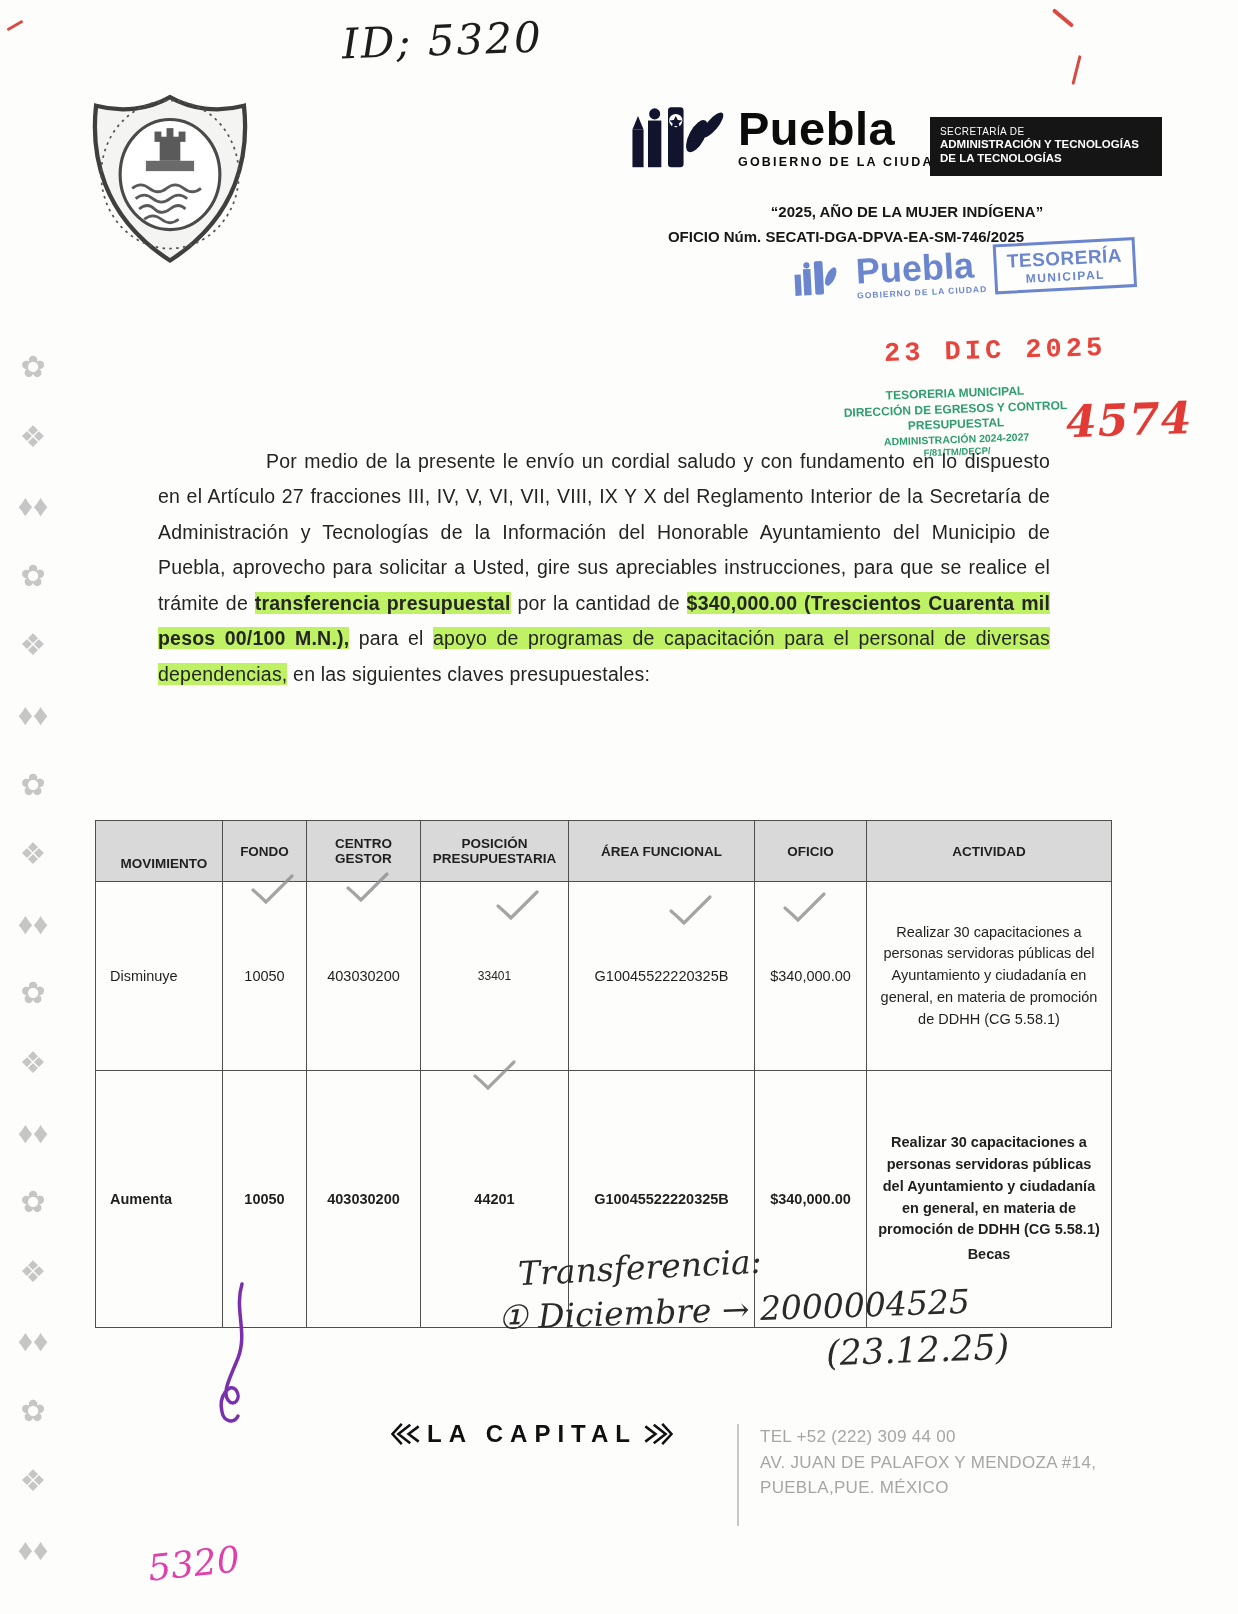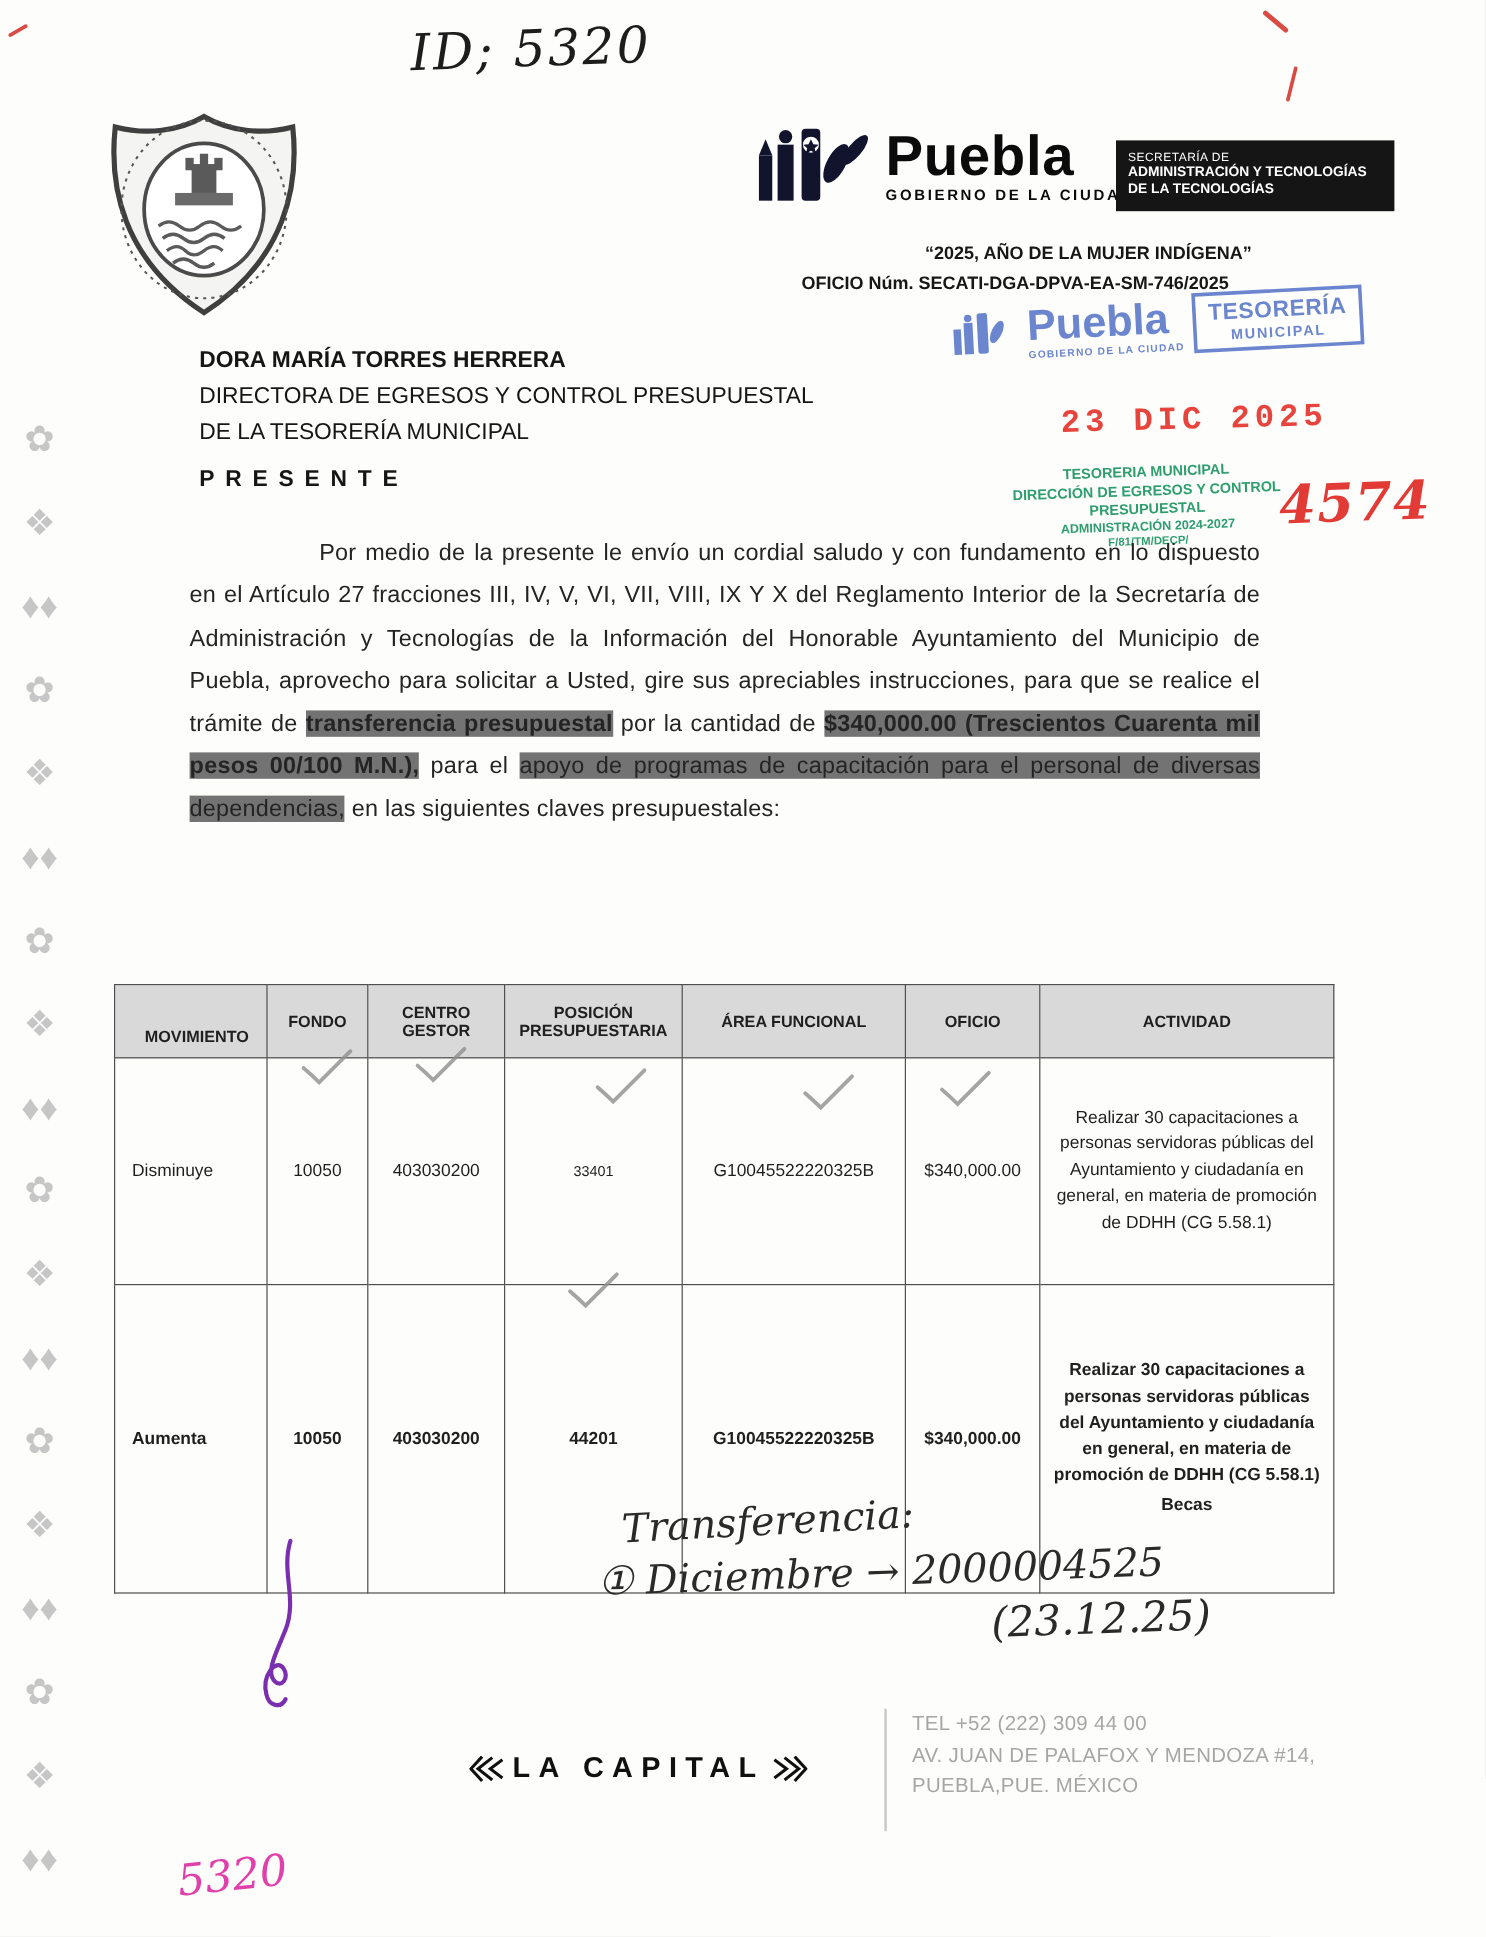--- a/index.html
+++ b/index.html
@@ -60,21 +60,21 @@
     font-size:44px;font-weight:700;color:#e23b35;transform:rotate(-2deg);letter-spacing:1px;}
 
   
   .recipient{position:absolute;left:166px;top:286px;font-size:19px;line-height:1.58;color:#161616;}
   .r-name{font-weight:700;}
   .r-pres{font-weight:700;letter-spacing:9px;margin-top:9px;}
 
   
   .body-par{position:absolute;left:158px;top:444px;width:892px;margin:0;font-size:19.5px;
     line-height:1.82;text-align:justify;text-indent:108px;color:#242424;letter-spacing:.2px;}
-  .hl{background:#737373;}
+  .hl{background:#bef264;}
   .b{font-weight:700;}
 
   
   .btable{position:absolute;left:95px;top:820px;width:1016px;border-collapse:collapse;
     table-layout:fixed;color:#1f1f1f;}
   .btable th,.btable td{border:1.6px solid #4f4f4f;}
   .btable th{background:#d9d9d9;font-size:13.5px;font-weight:700;height:50px;text-align:center;padding:4px 6px;}
   .btable th.h-first{text-align:center;vertical-align:bottom;padding:0 0 10px 10px;}
   .btable td{text-align:center;font-size:14.5px;padding:18px 8px;vertical-align:middle;}
   .btable tr.r1 td{height:148px;}
@@ -83,21 +83,21 @@
   .btable td.small{font-size:12px;}
   .btable td.act{font-size:14.5px;line-height:1.5;padding:20px 10px;}
   .becas{margin-top:3px;font-weight:700;}
 
   .check{position:absolute;opacity:.8;}
 
   
   .signature{position:absolute;left:198px;top:1280px;}
 
   
-  .f-logo{position:absolute;left:382px;top:1460px;width:300px;text-align:center;color:#101010;}
+  .f-logo{position:absolute;left:382px;top:1420px;width:300px;text-align:center;color:#101010;}
   .f-top{display:flex;align-items:center;justify-content:center;gap:6px;font-size:24px;
     font-weight:700;letter-spacing:7px;}
   .f-bottom{font-size:41px;font-weight:800;letter-spacing:2px;margin-top:-2px;}
   .wing{display:inline-flex;}
   .wing-left{transform:scaleX(-1);}
   .f-divider{position:absolute;left:737px;top:1424px;height:102px;border-left:2.5px solid #c7c7c7;}
   .f-text{position:absolute;left:760px;top:1424px;font-size:17px;color:#a6a6a6;line-height:1.5;letter-spacing:.3px;}
 
   
   .pm{position:absolute;background:#d94a42;border-radius:2px;}
@@ -206,26 +206,20 @@
   <div class="receipt-stamp">
     <div>TESORERIA MUNICIPAL</div>
     <div>DIRECCIÓN DE EGRESOS Y CONTROL</div>
     <div>PRESUPUESTAL</div>
     <div class="rs4">ADMINISTRACIÓN 2024-2027</div>
     <div class="rs5">F/81/TM/DECP/</div>
   </div>
 
   <div class="folio">4574</div>
 
-  <div class="recipient">
-    <div class="r-name">DORA MARÍA TORRES HERRERA</div>
-    <div class="r-line">DIRECTORA DE EGRESOS Y CONTROL PRESUPUESTAL</div>
-    <div class="r-line">DE LA TESORERÍA MUNICIPAL</div>
-    <div class="r-pres">PRESENTE</div>
-  </div>
 
   <p class="body-par"><span>Por medio de la presente le envío un cordial saludo y con fundamento en lo dispuesto en el Artículo 27 fracciones III, IV, V, VI, VII, VIII, IX Y X  del Reglamento Interior de la Secretaría de Administración y Tecnologías de la Información del Honorable Ayuntamiento del Municipio de Puebla, aprovecho para solicitar a Usted, gire sus apreciables instrucciones, para que se realice el trámite de </span><span class="hl b">transferencia presupuestal</span><span> por la cantidad de </span><span class="hl b">$340,000.00 (Trescientos Cuarenta mil pesos 00/100 M.N.),</span><span> para el </span><span class="hl">apoyo de programas de capacitación para el personal de diversas dependencias,</span><span> en las siguientes claves presupuestales:</span></p>
 
   <table class="btable">
     <colgroup>
       <col style="width:127px">
         <col style="width:84px">
         <col style="width:114px">
       <col style="width:148px">
         <col style="width:186px">

